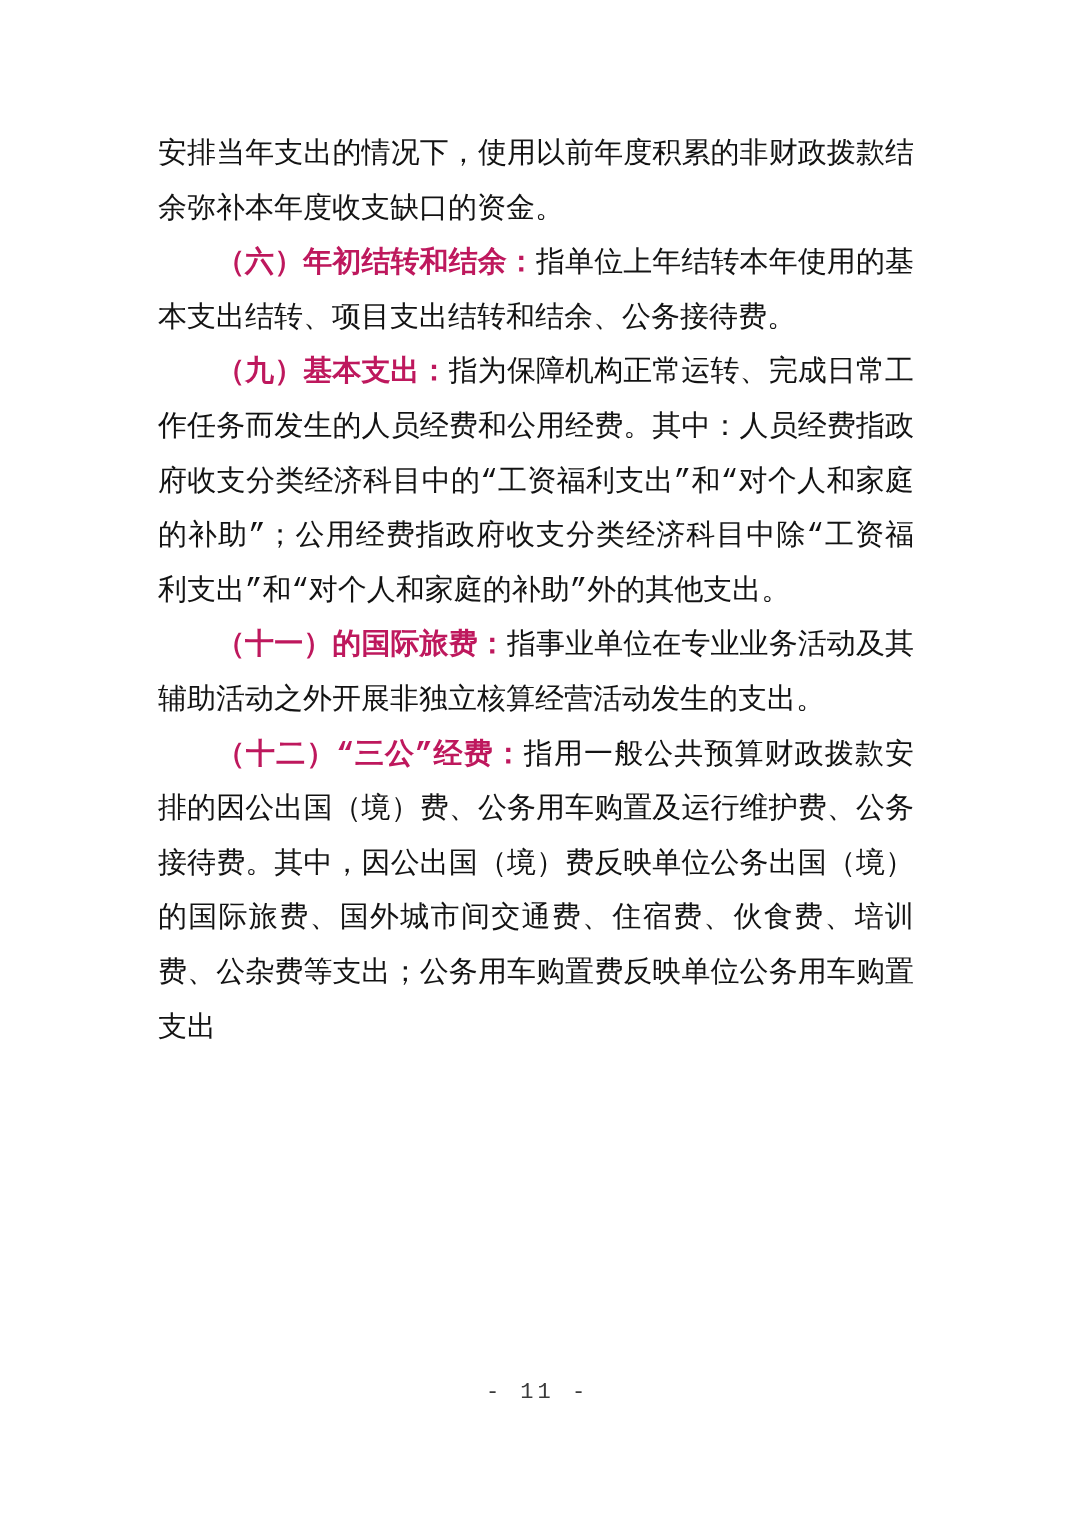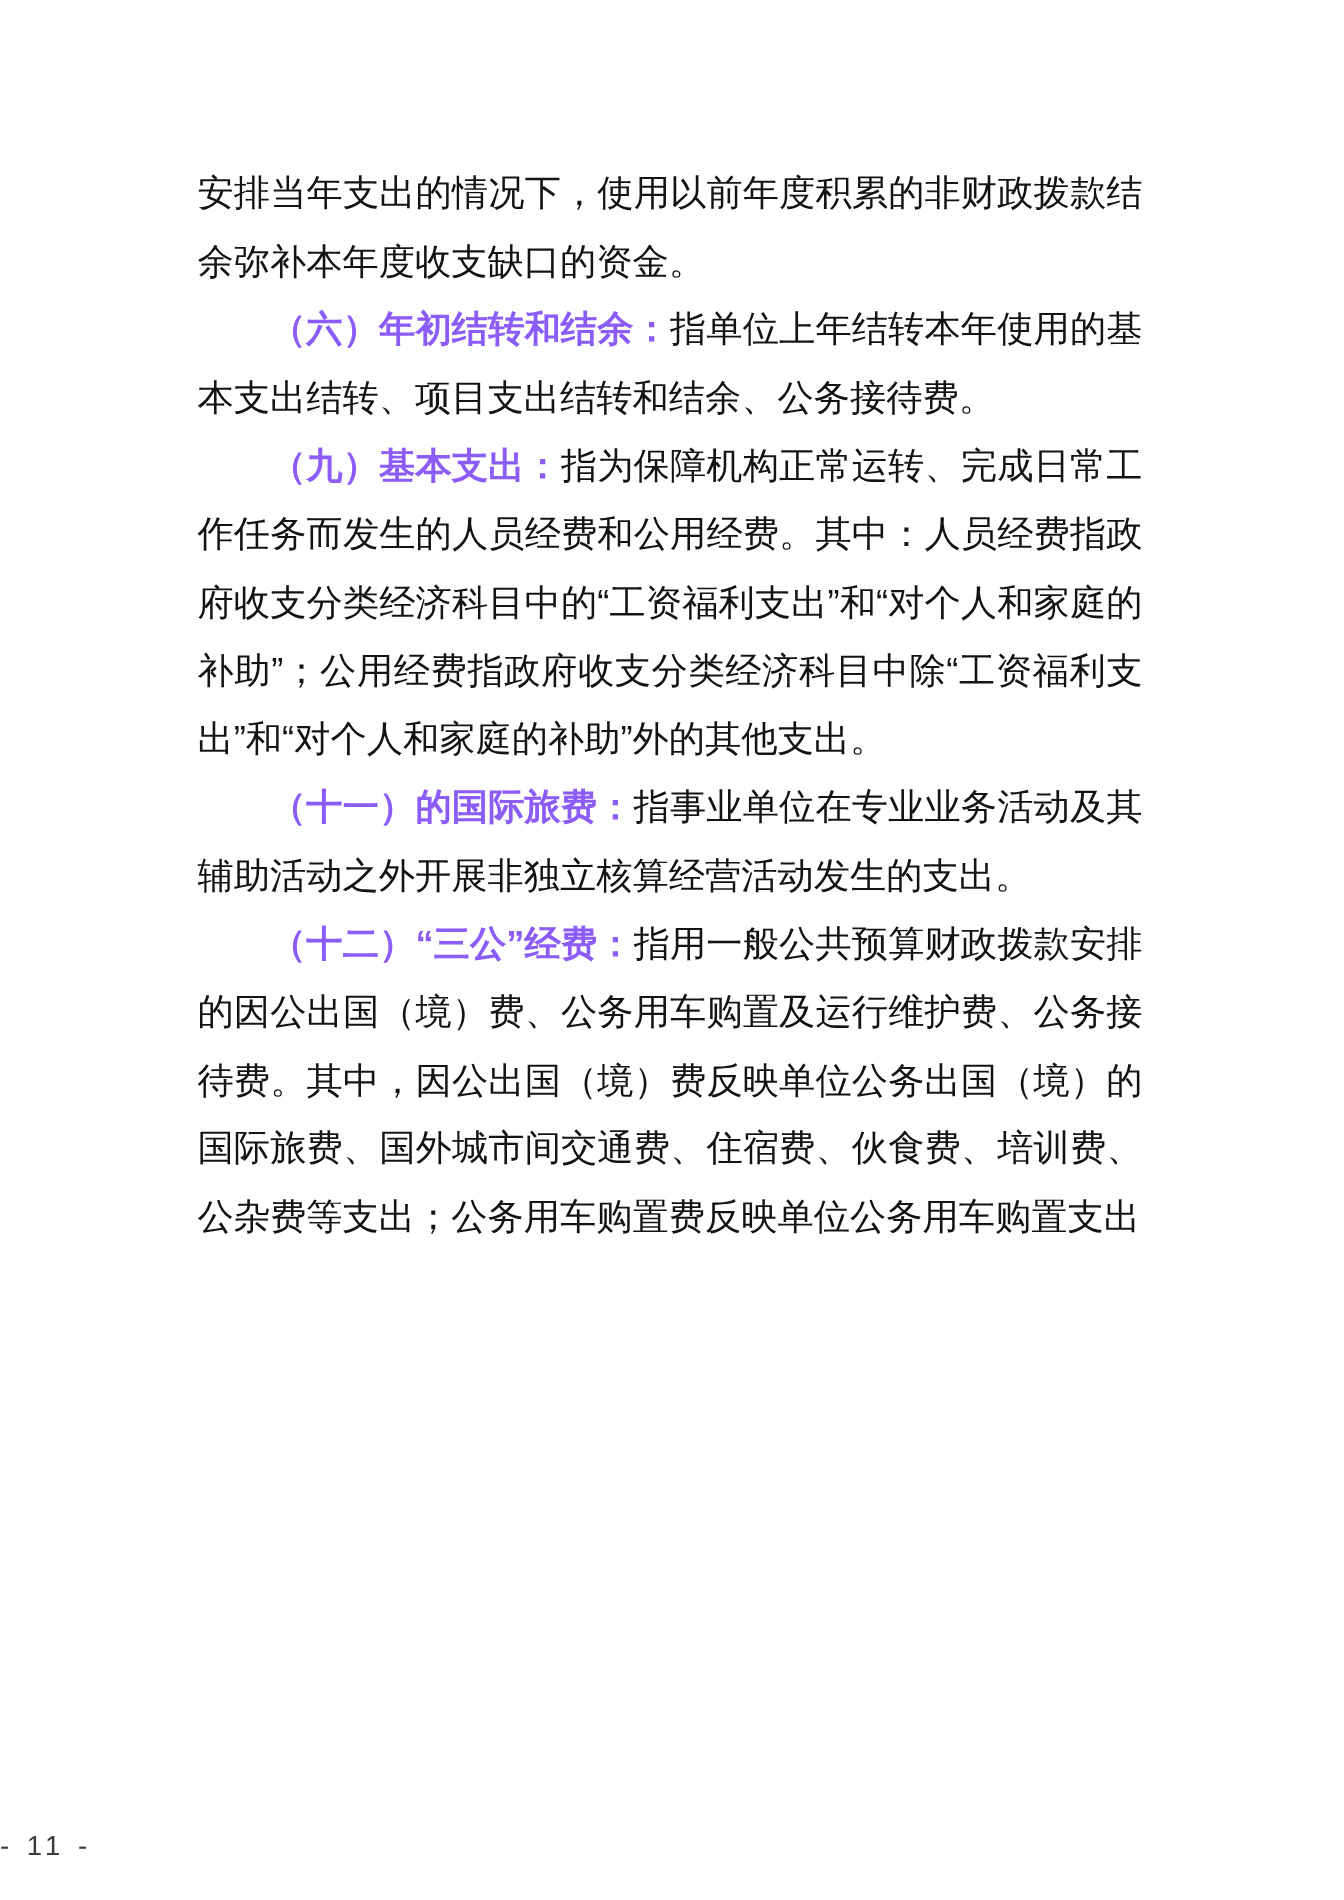--- a/index.html
+++ b/index.html
@@ -6,21 +6,21 @@
     margin: 0;
     padding: 0;
     background: #ffffff;
   }
   .page {
     position: relative;
     width: 1075px;
     height: 1520px;
     background: #ffffff;
     overflow: hidden;
-    font-family: Liberation Sans, sans-serif;
+    font-family: Liberation Mono, monospace;
   }
   .text-block {
     position: absolute;
     left: 158px;
     top: 128px;
     width: 756px;
   }
   .para {
     margin: 0;
     padding: 0;
@@ -29,27 +29,28 @@
     color: #131313;
     text-align: justify;
     text-justify: inter-ideograph;
     word-break: break-all;
   }
   .para.indent {
     text-indent: 2em;
   }
   .para .head {
     font-weight: 700;
-    color: #8b5cf6;
+    color: #be185d;
   }
   .footer {
     position: absolute;
     left: 0;
-    top: 1464px;
+    top: 1380px;
     width: 100%;
+    text-align: center;
     font-size: 22px;
     letter-spacing: 4px;
     color: #3a3a3a;
   }
 </style>
 </head>
 <body>
 
 <div class="page">
 

